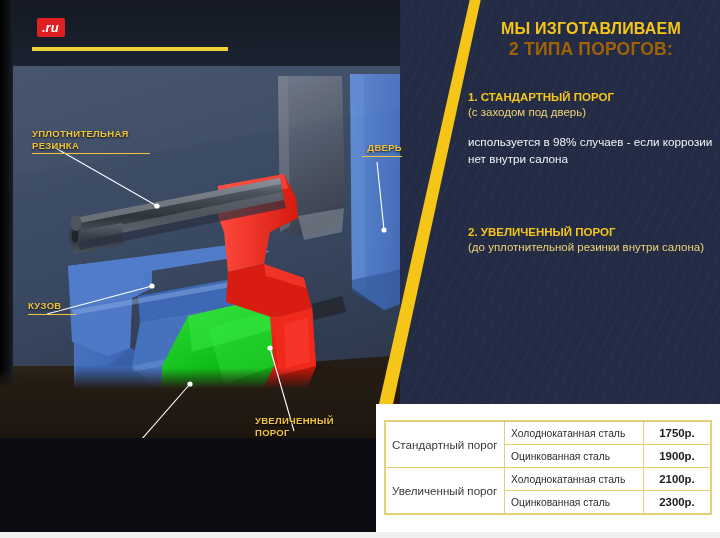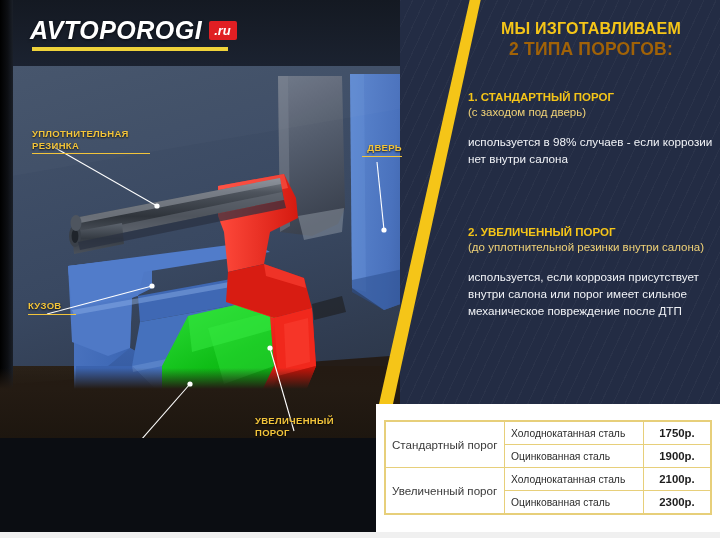--- a/index.html
+++ b/index.html
@@ -333,21 +333,20 @@
       <div class="rule"></div>
     </div>
     <div class="callout" id="co-big">
       <div class="lbl">УВЕЛИЧЕННЫЙ
 ПОРОГ</div>
       <div class="rule"></div>
     </div>
   </div>
 
   <div id="logo">
-    <span id="logo-word">AVTOPOROGI</span>
     <span id="logo-ru">.ru</span>
   </div>
   <div id="logo-bar"></div>
 
   <div id="right-panel">
     <div id="right-bg"></div>
 
     <div id="right-content">
       <div id="heading">
         <div class="h-yellow">МЫ ИЗГОТАВЛИВАЕМ</div>
@@ -356,21 +355,20 @@
 
       <div class="blk" id="blk1">
         <div class="t1">1. СТАНДАРТНЫЙ ПОРОГ</div>
         <div class="t2">(с заходом под дверь)</div>
         <div class="t3">используется в 98% случаев - если коррозии нет внутри салона</div>
       </div>
 
       <div class="blk" id="blk2">
         <div class="t1">2. УВЕЛИЧЕННЫЙ ПОРОГ</div>
         <div class="t2">(до уплотнительной резинки внутри салона)</div>
-        <div class="t3">используется, если коррозия присутствует внутри салона или порог имеет сильное механическое повреждение после ДТП</div>
       </div>
     </div>
   </div>
 
   <svg id="divider" viewBox="0 0 720 538">
     <polygon points="471,-6 482,-6 393,404 379,404" fill="#f5c518"></polygon>
   </svg>
 
   <div id="table-band"></div>
   <div id="table-wrap">

